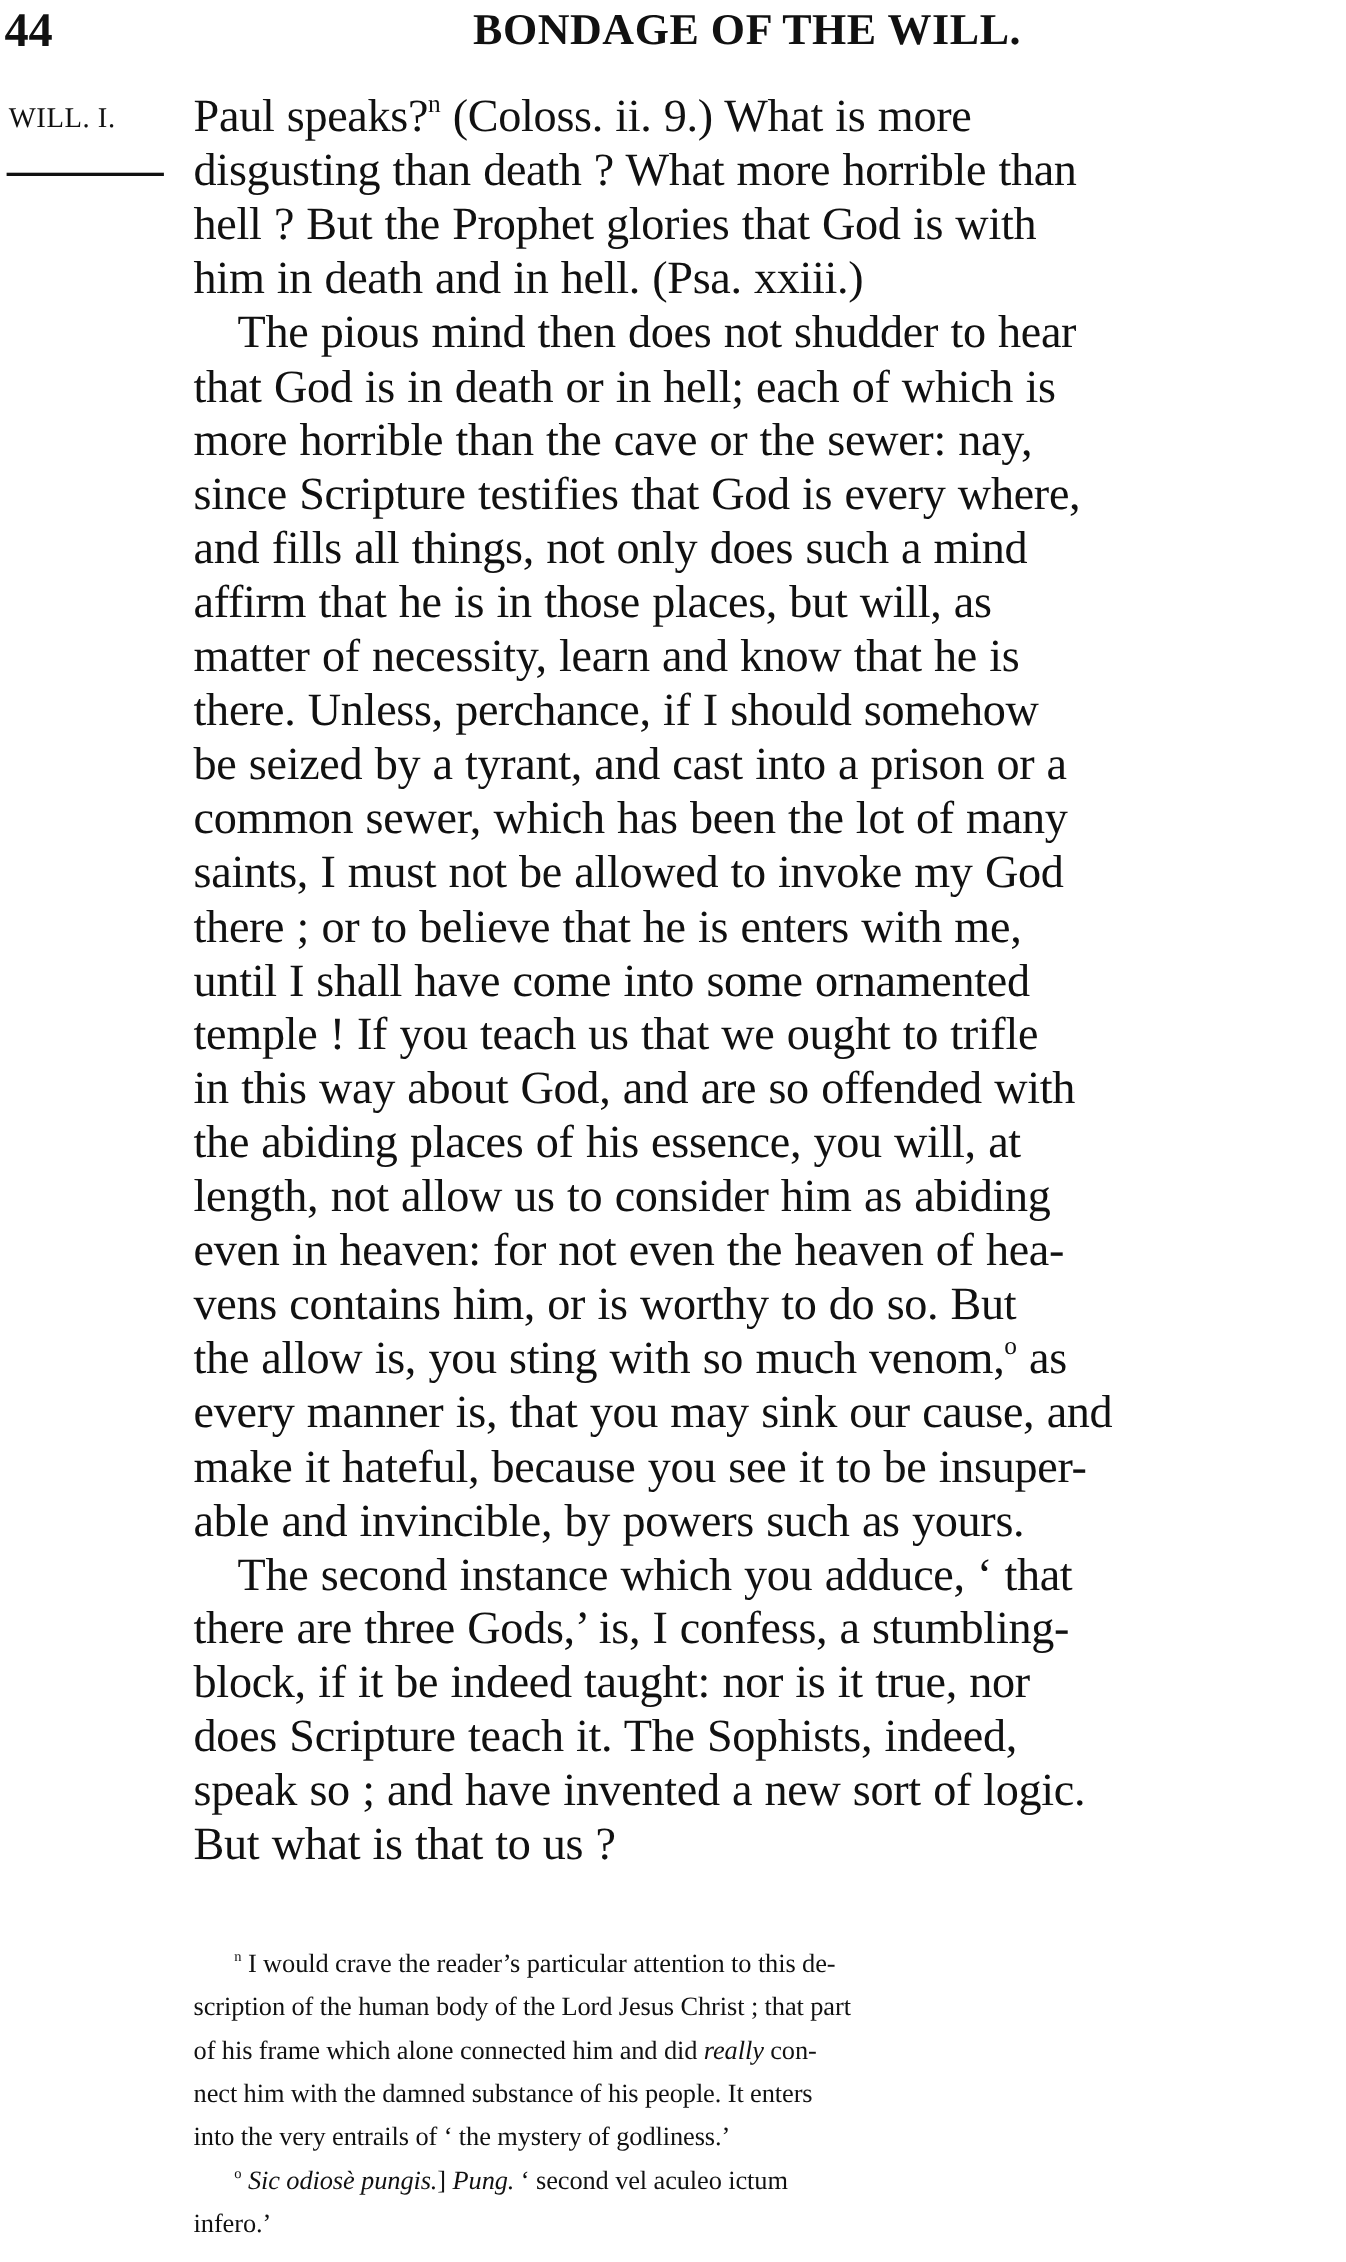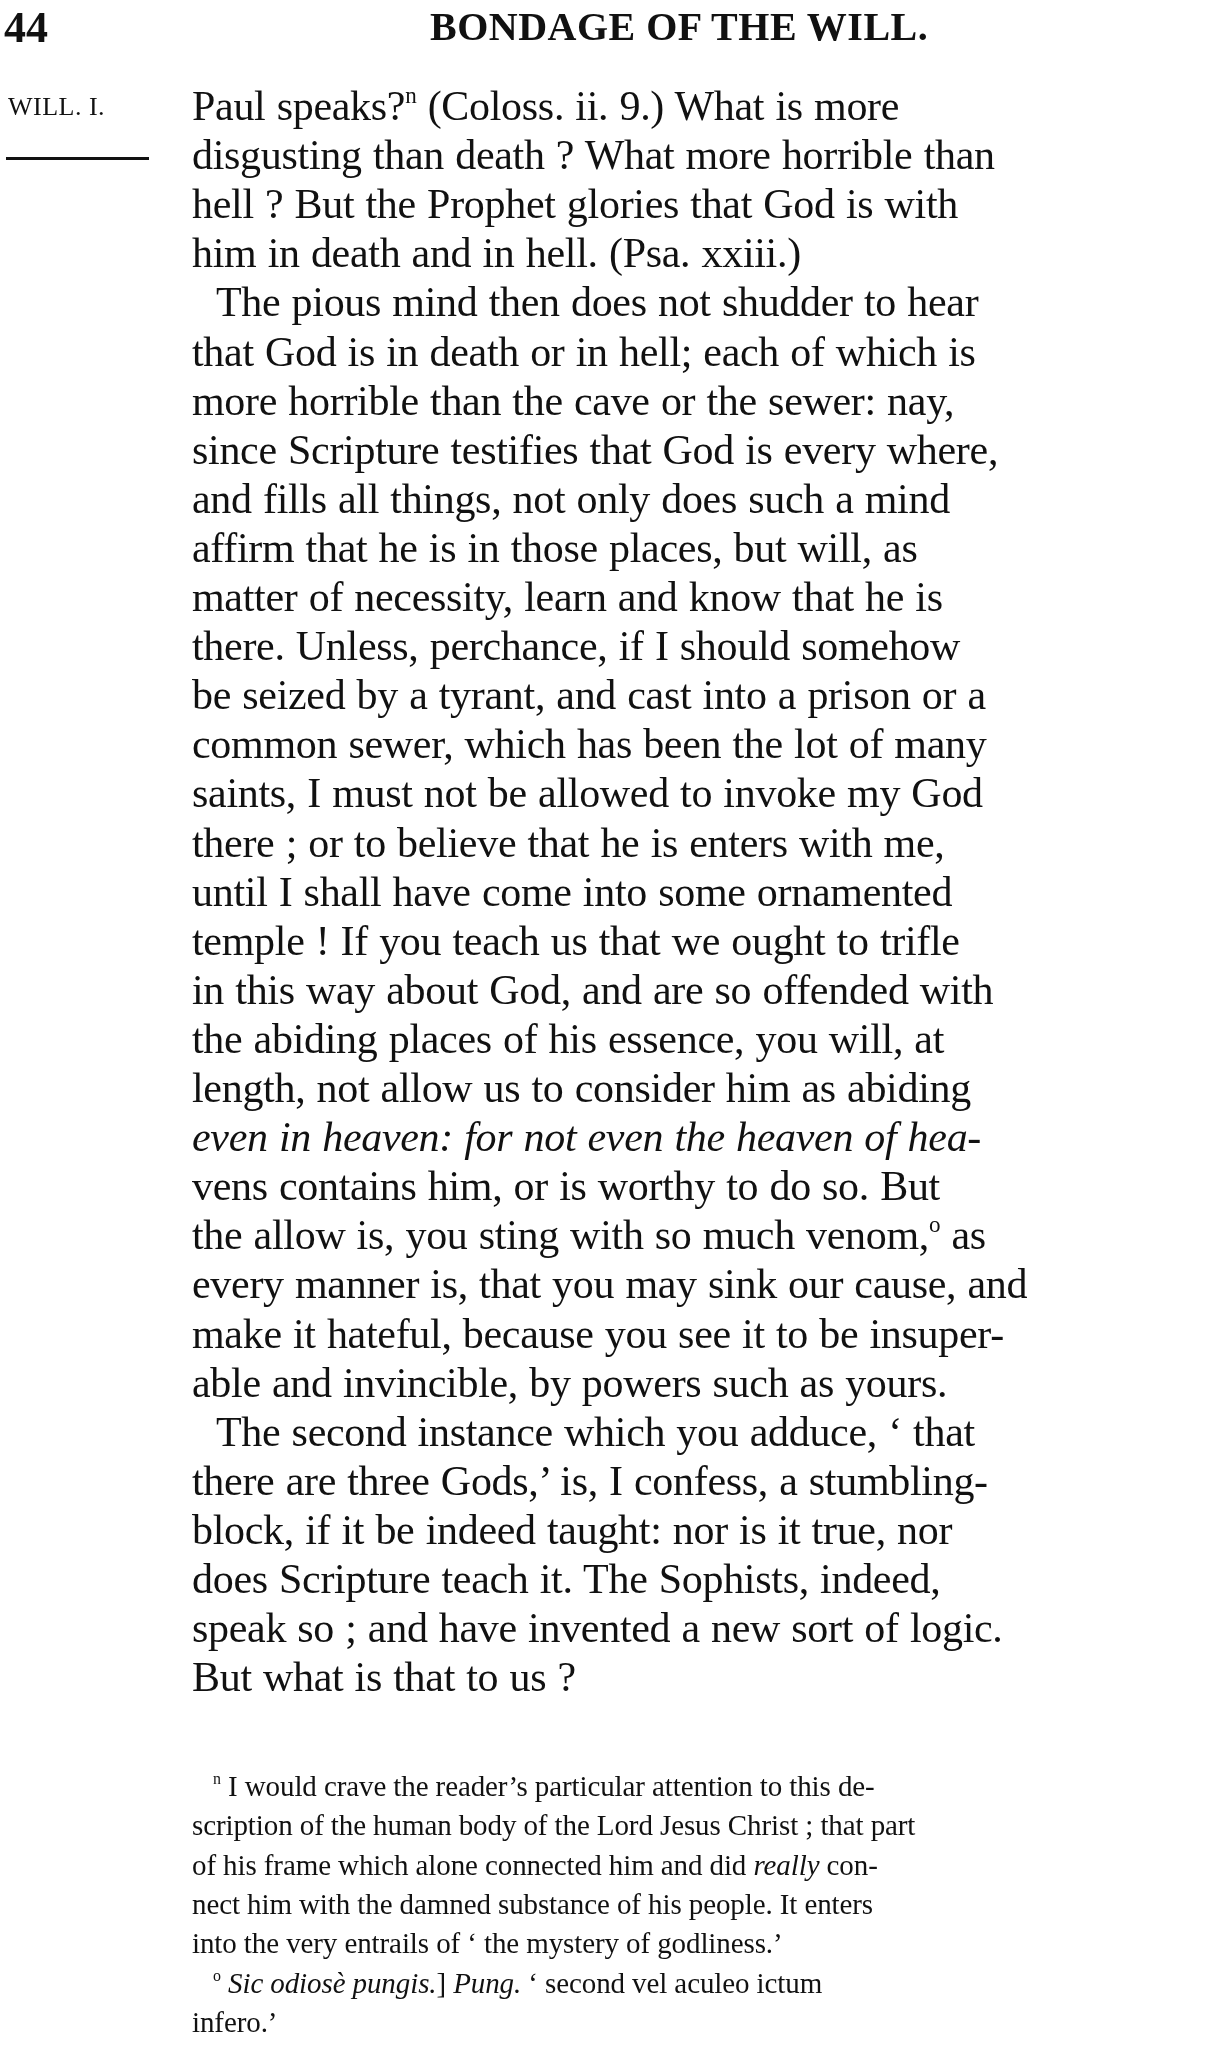--- a/index.html
+++ b/index.html
@@ -47,38 +47,38 @@
   .margin-rule {
     position: absolute;
     left: 6px;
     top: 157px;
     width: 143px;
     height: 3px;
     background: #111111;
   }
   .line {
     position: absolute;
-    left: 192px;
+    left: 176px;
     width: 1030px;
     text-align: justify;
     text-align-last: justify;
     white-space: nowrap;
     overflow: visible;
   }
   .line.last { text-align-last: left; }
   .line.indent { left: 216px; width: 978px; }
   .body-line {
     font-size: 42px;
     line-height: 49px;
     height: 49px;
     letter-spacing: -0.3px;
     word-spacing: 1px;
   }
   .fn-line {
-    font-size: 29px;
+    font-size: 24px;
     line-height: 39px;
     height: 39px;
     letter-spacing: -0.1px;
   }
   .fn-line.indent { left: 213px; width: 993px; }
   sup.mark {
     font-size: 0.55em;
     line-height: 0;
     vertical-align: 0.75em;
   }
@@ -112,21 +112,21 @@
       <div class="line body-line" style="top: 622.1px;"><span>there. Unless, perchance, if I should somehow</span></div>
       <div class="line body-line" style="top: 671.2px;"><span>be seized by a tyrant, and cast into a prison or a</span></div>
       <div class="line body-line" style="top: 720.3px;"><span>common sewer, which has been the lot of many</span></div>
       <div class="line body-line" style="top: 769.4px;"><span>saints, I must not be allowed to invoke my God</span></div>
       <div class="line body-line" style="top: 818.5px;"><span>there ; or to believe that he is enters with me,</span></div>
       <div class="line body-line" style="top: 867.6px;"><span>until I shall have come into some ornamented</span></div>
       <div class="line body-line" style="top: 916.7px;"><span>temple ! If you teach us that we ought to trifle</span></div>
       <div class="line body-line" style="top: 965.8px;"><span>in this way about God, and are so offended with</span></div>
       <div class="line body-line" style="top: 1014.9px;"><span>the abiding places of his essence, you will, at</span></div>
       <div class="line body-line" style="top: 1064px;"><span>length, not allow us to consider him as abiding</span></div>
-      <div class="line body-line" style="top: 1113.1px; font-style: italic;"><span>even in heaven: for not even the heaven of hea-</span></div>
+      <div class="line body-line" style="top: 1113.1px;"><span>even in heaven: for not even the heaven of hea-</span></div>
       <div class="line body-line" style="top: 1162.2px;"><span>vens contains him, or is worthy to do so. But</span></div>
       <div class="line body-line" style="top: 1211.3px;"><span>the allow is, you sting with so much venom,</span><sup class="mark">o</sup><span> as</span></div>
       <div class="line body-line" style="top: 1260.4px;"><span>every manner is, that you may sink our cause, and</span></div>
       <div class="line body-line" style="top: 1309.5px;"><span>make it hateful, because you see it to be insuper-</span></div>
       <div class="line body-line last" style="top: 1358.6px;"><span>able and invincible, by powers such as yours.</span></div>
       <div class="line body-line indent" style="top: 1407.7px;"><span>The second instance which you adduce, ‘ that</span></div>
       <div class="line body-line" style="top: 1456.8px;"><span>there are three Gods,’ is, I confess, a stumbling-</span></div>
       <div class="line body-line" style="top: 1505.9px;"><span>block, if it be indeed taught: nor is it true, nor</span></div>
       <div class="line body-line" style="top: 1555px;"><span>does Scripture teach it. The Sophists, indeed,</span></div>
       <div class="line body-line" style="top: 1604.1px;"><span>speak so ; and have invented a new sort of logic.</span></div>

